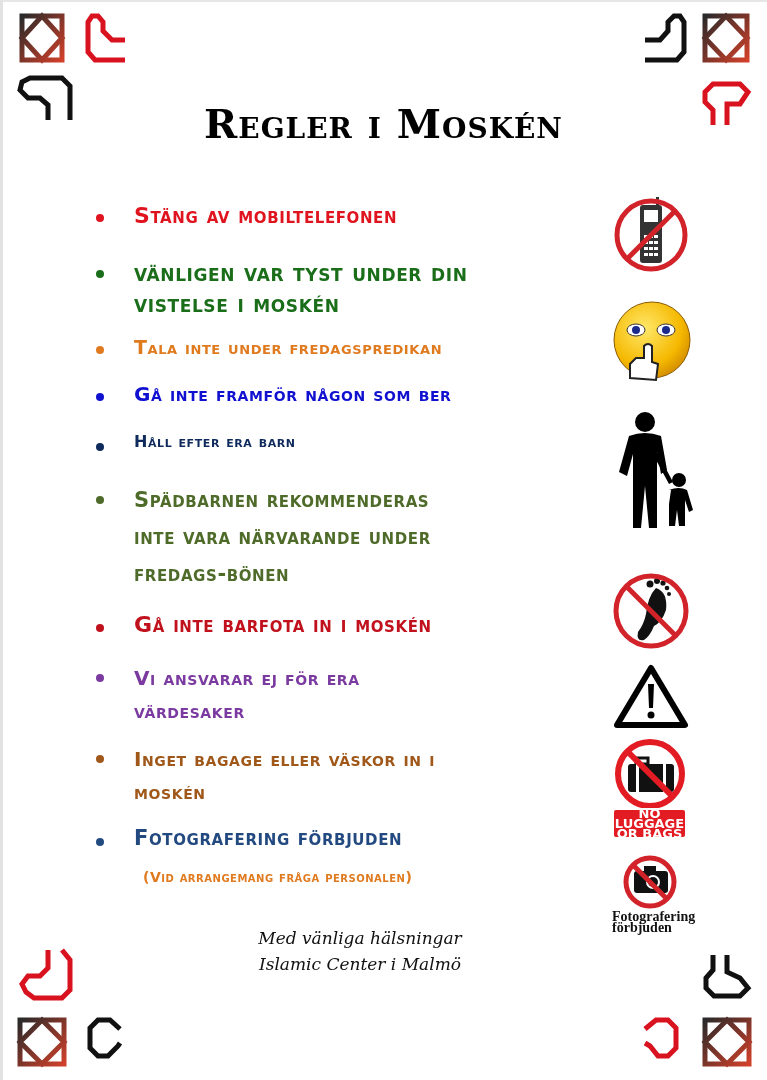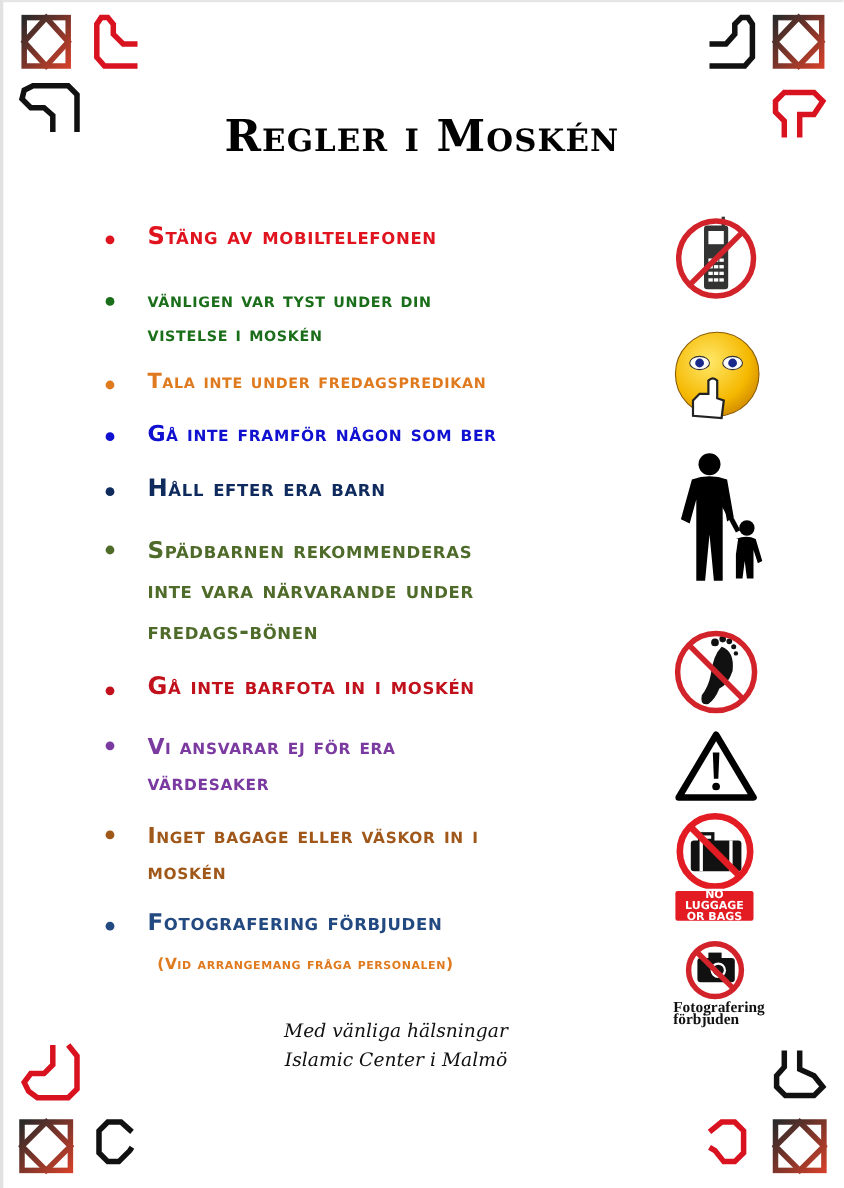--- a/index.html
+++ b/index.html
@@ -45,21 +45,21 @@
   .icon svg { display: block; }
   .caption {
     position: absolute; text-align: left;
     font-family: Liberation Serif, serif;
     font-weight: bold; font-size: 14px; color: #111; line-height: 11px;
   }
   .luggage-label {
     position: absolute; left: 614px; top: 810px; width: 71px; height: 27px;
     background: #e31b23; color: #fff; border-radius: 2px;
     font-family: "DejaVu Sans", "Liberation Sans", sans-serif;
-    font-weight: bold; font-size: 10px; line-height: 10px; text-align: center;
+    font-weight: bold; font-size: 13px; line-height: 10px; text-align: center;
     display: flex; flex-direction: column; justify-content: center;
   }
 </style>
 </head>
 <body>
 
 <div class="page-edge"></div>
 
 <svg class="frame" width="767" height="1080" viewBox="0 0 767 1080">
   <defs>
@@ -148,37 +148,37 @@
 </svg>
 
 <div class="title">Regler i Moskén</div>
 
 <div>
   <div class="rule" style="left:96px; top:203px; font-size:22px; color:#e0141e;">
     <span class="bullet" style="top:11px; background:#e0141e;"></span>
     <span class="text">Stäng av mobiltelefonen</span>
   </div>
 
-  <div class="rule" style="left:96px; top:258px; font-size:18px; color:#1a6e1a; line-height:31px;">
+  <div class="rule" style="left:96px; top:258px; font-size:24px; color:#1a6e1a; line-height:31px;">
     <span class="bullet" style="top:12px; background:#1a6e1a;"></span>
     <span class="text">vänligen var tyst under din</span>
     <span class="text">vistelse i moskén</span>
   </div>
 
   <div class="rule" style="left:96px; top:336px; font-size:19px; color:#e07a1f;">
     <span class="bullet" style="top:10px; background:#e07a1f;"></span>
     <span class="text">Tala inte under fredagspredikan</span>
   </div>
 
   <div class="rule" style="left:96px; top:382px; font-size:20px; color:#1010d0;">
     <span class="bullet" style="top:11px; background:#1010d0;"></span>
     <span class="text">Gå inte framför någon som ber</span>
   </div>
 
-  <div class="rule" style="left:96px; top:432px; font-size:22px; color:#0f2a5c;">
+  <div class="rule" style="left:96px; top:432px; font-size:16px; color:#0f2a5c;">
     <span class="bullet" style="top:11px; background:#0f2a5c;"></span>
     <span class="text">Håll efter era barn</span>
   </div>
 
   <div class="rule" style="left:96px; top:482px; font-size:21px; color:#4f6b2a; line-height:37px;">
     <span class="bullet" style="top:14px; background:#4f6b2a;"></span>
     <span class="text">Spädbarnen rekommenderas</span>
     <span class="text">inte vara närvarande under</span>
     <span class="text">fredags-bönen</span>
   </div>

